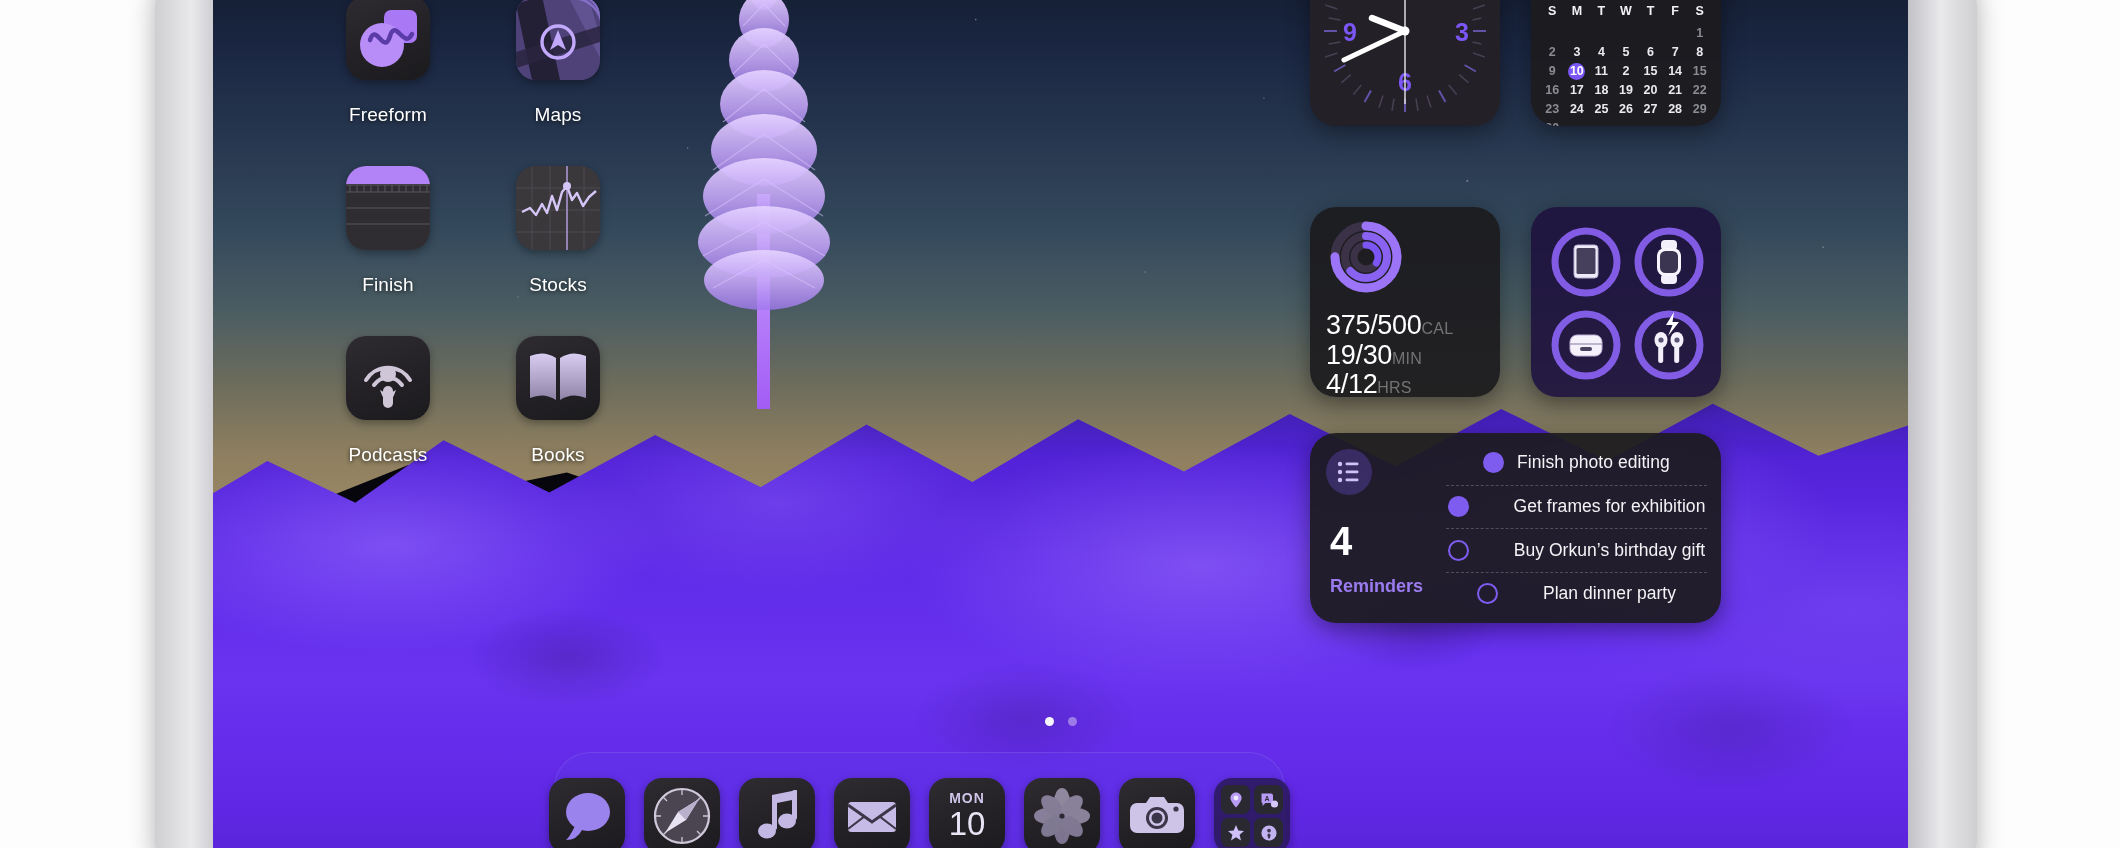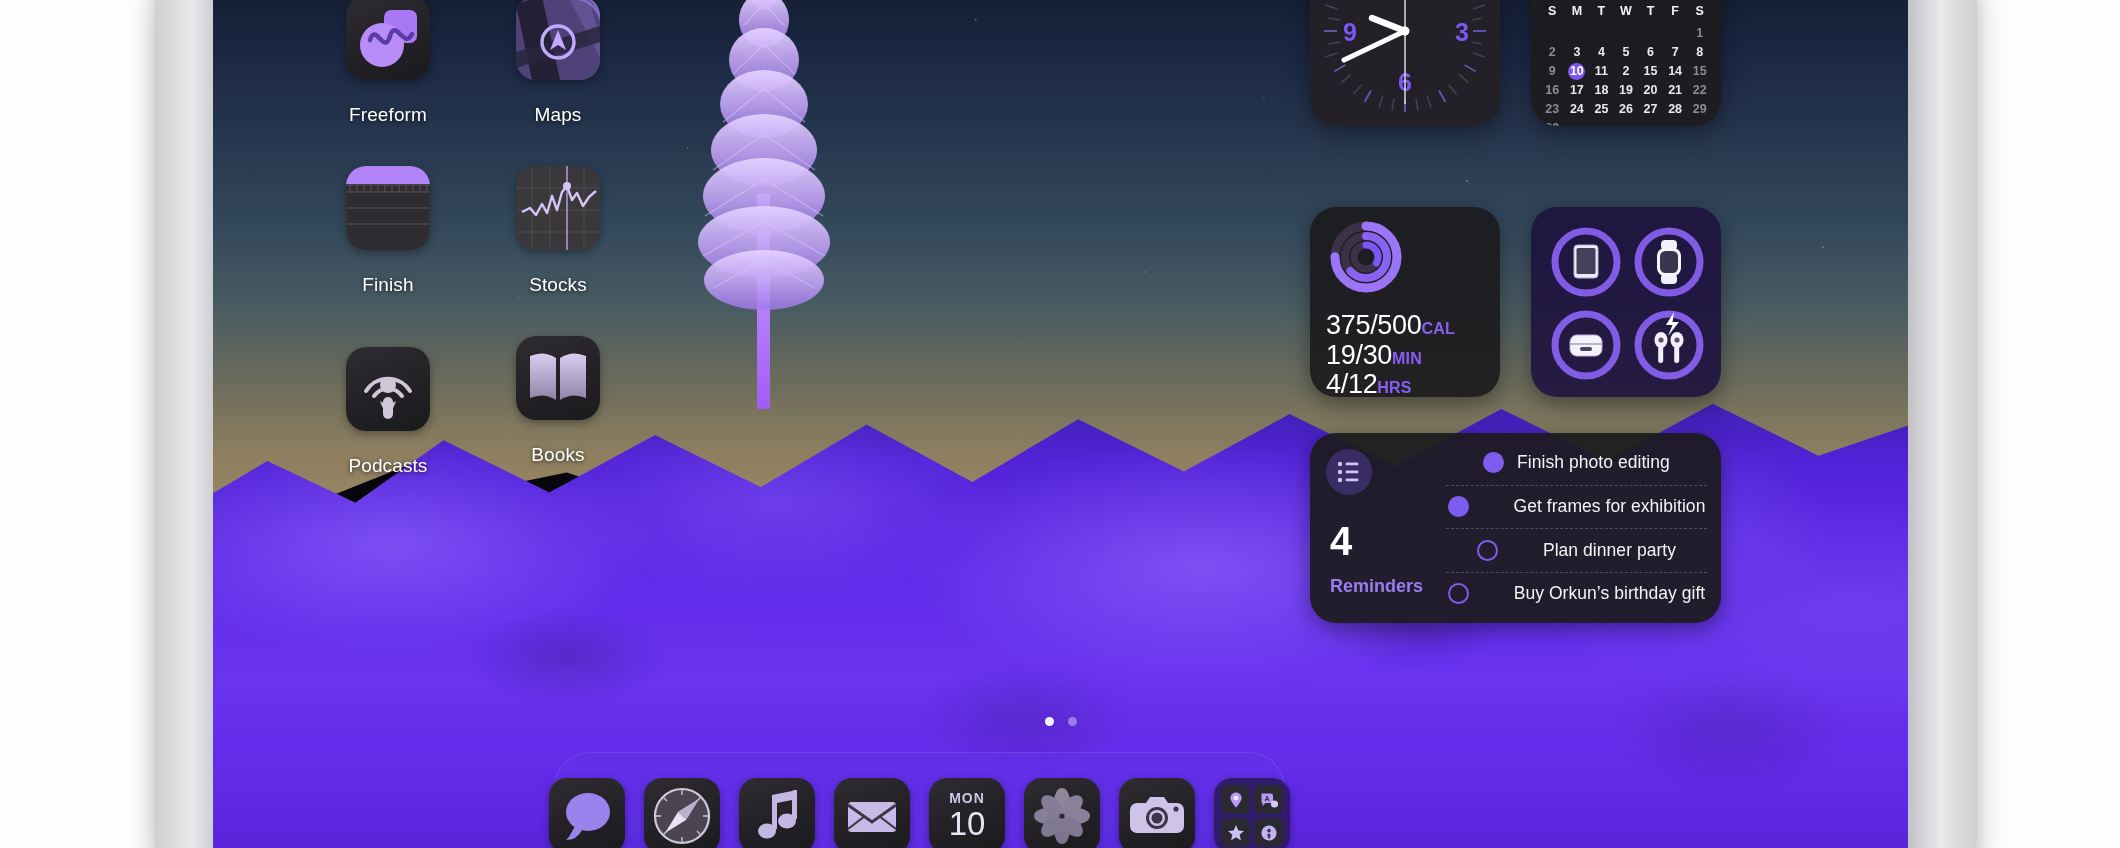--- a/index.html
+++ b/index.html
@@ -139,21 +139,21 @@
   .cal-day.today span {
     display:inline-block; width:17px; height:17px; line-height:17px; border-radius:50%;
     background:#7b56f5; color:#fff;
   }
   .cal-day.empty { color: transparent; }
 
   
   .fit-rings { position:absolute; left: 18px; top: 12px; }
   .fit-stats { position:absolute; left: 16px; top: 104px; }
   .fit-line { color:#fff; font-size: 27px; font-weight: 500; line-height: 1.10; letter-spacing:-.3px; white-space:nowrap; }
-  .fit-unit { font-size: 16px; font-weight: 700; color:#8b5cf6; letter-spacing:.2px; }
+  .fit-unit { font-size: 16px; font-weight: 400; color:#737373; letter-spacing:.2px; }
 
   
   .bat-grid { position:absolute; inset: 16px; display:grid;
               grid-template-columns: 1fr 1fr; grid-template-rows: 1fr 1fr; gap: 5px; }
   .bat-cell { position:relative; display:flex; align-items:center; justify-content:center; }
 
   
   .rem-left { position:absolute; left: 16px; top: 16px; width: 118px; height: 158px; }
   .rem-badge { width: 46px; height: 46px; border-radius: 50%; background: rgba(92,70,180,.42);
                display:flex; align-items:center; justify-content:center; }
@@ -310,21 +310,21 @@
               </g>
               <line x1="51" y1="0" x2="51" y2="84" stroke="#b9a4e8" stroke-width="1.4"></line>
               <path d="M6 46 L14 42 L20 49 L26 38 L31 47 L36 30 L41 44 L46 26 L51 20
                        L56 34 L61 27 L67 40 L73 31 L80 25" fill="none" stroke="#d6c6f7" stroke-width="2.4" stroke-linejoin="round"></path>
               <circle cx="51" cy="20" r="4" fill="#d6c6f7"></circle>
             </svg>
           </div>
           <div class="app-label">Stocks</div>
         </div>
 
-        <div class="app-cell" style="left:0px; top:373px;">
+        <div class="app-cell" style="left:0px; top:362px;">
           <div class="app-icon tinted">
             <svg viewBox="0 0 84 84" width="84" height="84">
               <g fill="none" stroke="#cfc6d8" stroke-width="4" stroke-linecap="round">
                 <path d="M20 44 A26 26 0 0 1 64 44"></path>
                 <path d="M28 49 A17 17 0 0 1 56 49"></path>
               </g>
               <circle cx="42" cy="38" r="8" fill="#cfc6d8"></circle>
               <path d="M34 54 Q42 78 50 54 Q42 60 34 54 Z" fill="#cfc6d8"></path>
               <rect x="37" y="50" width="10" height="22" rx="5" fill="#cfc6d8"></rect>
             </svg>
@@ -549,25 +549,25 @@
             <div class="rem-item">
               <div class="rem-dot filled"></div>
               <div class="rem-text">Finish photo editing</div>
             </div>
             <div class="rem-item">
               <div class="rem-dot filled"></div>
               <div class="rem-text">Get frames for exhibition</div>
             </div>
             <div class="rem-item">
               <div class="rem-dot"></div>
-              <div class="rem-text">Plan dinner party</div>
+              <div class="rem-text">Buy Orkun’s birthday gift</div>
             </div>
             <div class="rem-item">
               <div class="rem-dot"></div>
-              <div class="rem-text">Buy Orkun’s birthday gift</div>
+              <div class="rem-text">Plan dinner party</div>
             </div>
           </div>
       </div>
 
       <div class="page-dots">
         <div class="pd active"></div>
         <div class="pd"></div>
       </div>
 
       <div class="dock">

